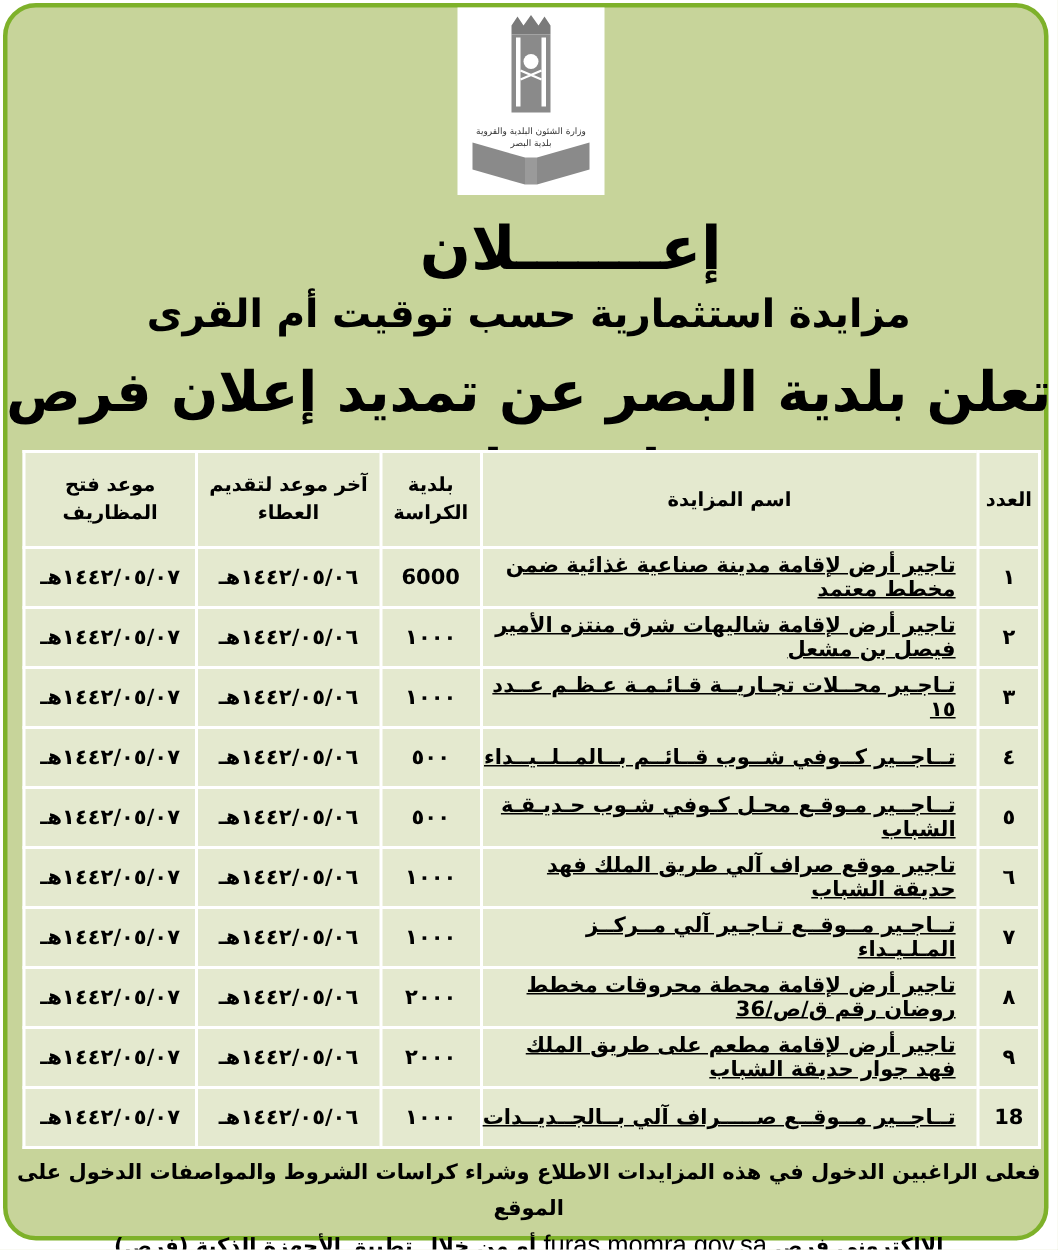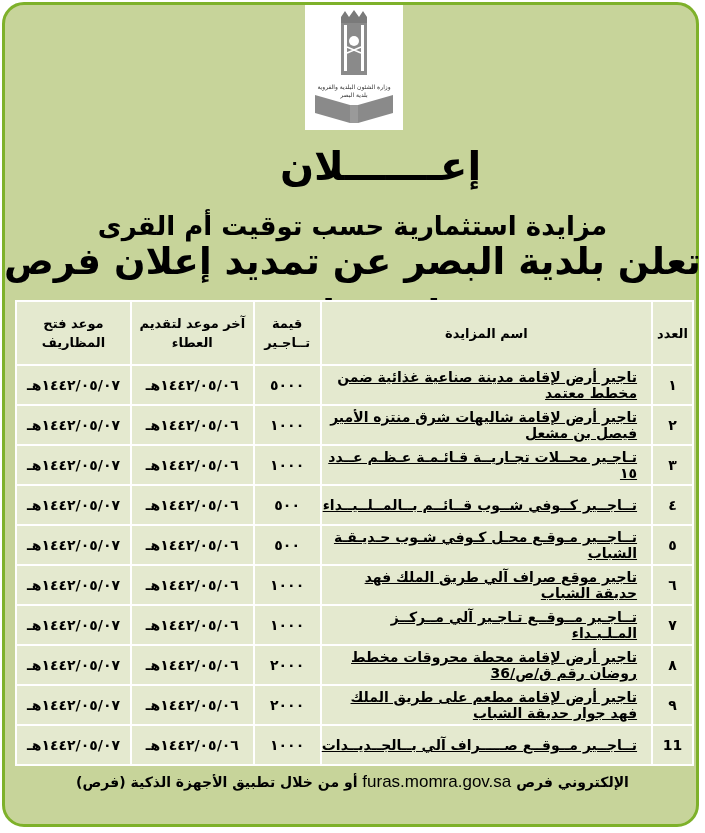--- a/index.html
+++ b/index.html
@@ -11,21 +11,21 @@
   .logo-box {
     position: absolute; left: 305px; top: 5px; width: 98px; height: 125px; background: #ffffff;
   }
   .logo-box svg { width: 98px; height: 125px; display: block; }
   .title1 {
     position: absolute; left: 0; width: 705px; top: 142px; text-align: center; direction: rtl;
     font-weight: bold; font-size: 40px; color: #000; line-height: 48px; letter-spacing: 0; margin-left: 28px;
   }
   .title2 {
     position: absolute; left: 0; width: 705px; top: 193px; text-align: center; direction: rtl;
-    font-weight: bold; font-size: 26px; color: #000; line-height: 34px; margin-top: 16px;
+    font-weight: bold; font-size: 26px; color: #000; line-height: 34px;
   }
   .title3 {
     position: absolute; left: 0; width: 705px; top: 236px; text-align: center; direction: rtl;
     font-weight: bold; font-size: 37px; color: #000; line-height: 52px;
   }
   table.auctions {
     position: absolute; left: 15px; top: 300px; width: 679px; border-collapse: collapse; direction: rtl;
     background: #e4e9cf;
   }
   table.auctions th, table.auctions td {
@@ -74,30 +74,30 @@
     <col style="width:41px">
     <col style="width:333px">
     <col style="width:67px">
     <col style="width:123px">
     <col style="width:115px">
   </colgroup>
   <thead>
     <tr>
       <th>العدد</th>
       <th>اسم المزايدة</th>
-      <th>قيمة تــاجـير</th>
+      <th>بلدية الكراسة</th>
       <th>آخر موعد لتقديم العطاء</th>
       <th>موعد فتح المظاريف</th>
     </tr>
   </thead>
   <tbody>
     <tr>
       <td class="num">١</td>
       <td class="name">تاجير أرض لإقامة مدينة صناعية غذائية ضمن مخطط معتمد</td>
-      <td>٥٠٠٠</td>
+      <td>6000</td>
       <td>١٤٤٢/٠٥/٠٦هـ</td>
       <td>١٤٤٢/٠٥/٠٧هـ</td>
     </tr>
     <tr>
       <td class="num">٢</td>
       <td class="name">تاجير أرض لإقامة شاليهات شرق منتزه الأمير فيصل بن مشعل</td>
       <td>١٠٠٠</td>
       <td>١٤٤٢/٠٥/٠٦هـ</td>
       <td>١٤٤٢/٠٥/٠٧هـ</td>
     </tr>
@@ -144,28 +144,29 @@
       <td>١٤٤٢/٠٥/٠٧هـ</td>
     </tr>
     <tr>
       <td class="num">٩</td>
       <td class="name">تاجير أرض لإقامة مطعم على طريق الملك فهد جوار حديقة الشباب</td>
       <td>٢٠٠٠</td>
       <td>١٤٤٢/٠٥/٠٦هـ</td>
       <td>١٤٤٢/٠٥/٠٧هـ</td>
     </tr>
     <tr>
-      <td class="num">11</td>
+      <td class="num">18</td>
       <td class="name">تــاجــير مــوقــع صـــــراف آلي بــالجــديــدات</td>
       <td>١٠٠٠</td>
       <td>١٤٤٢/٠٥/٠٦هـ</td>
       <td>١٤٤٢/٠٥/٠٧هـ</td>
     </tr>
   </tbody>
 </table>
 
 <div class="footer">
+  <div>فعلى الراغبين الدخول في هذه المزايدات الاطلاع وشراء كراسات الشروط والمواصفات الدخول على الموقع</div>
   <div>
     <span>الإلكتروني فرص</span>
     <span class="site" dir="ltr">furas.momra.gov.sa</span>
     <span>أو من خلال تطبيق الأجهزة الذكية (فرص)</span>
   </div>
 </div>
 
 </body></html>

